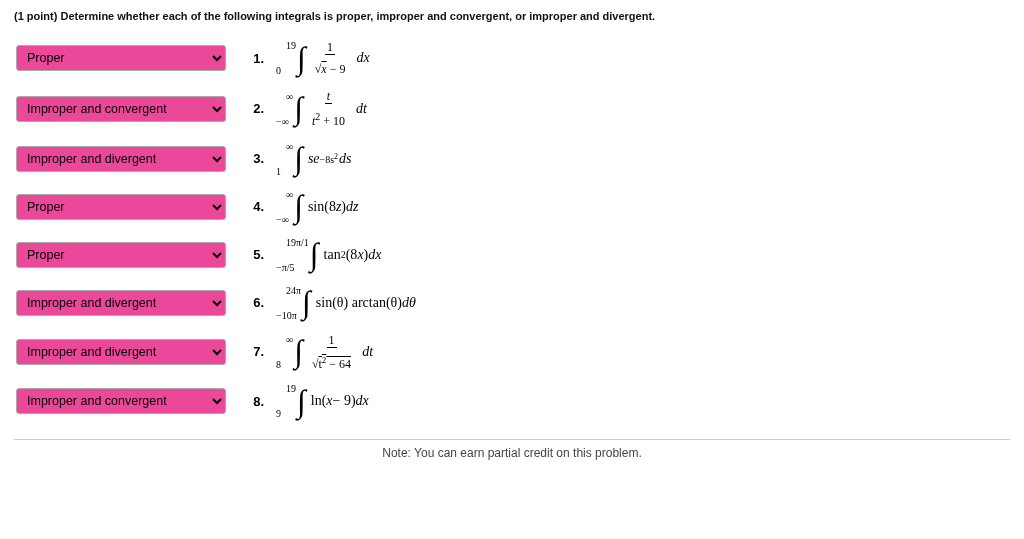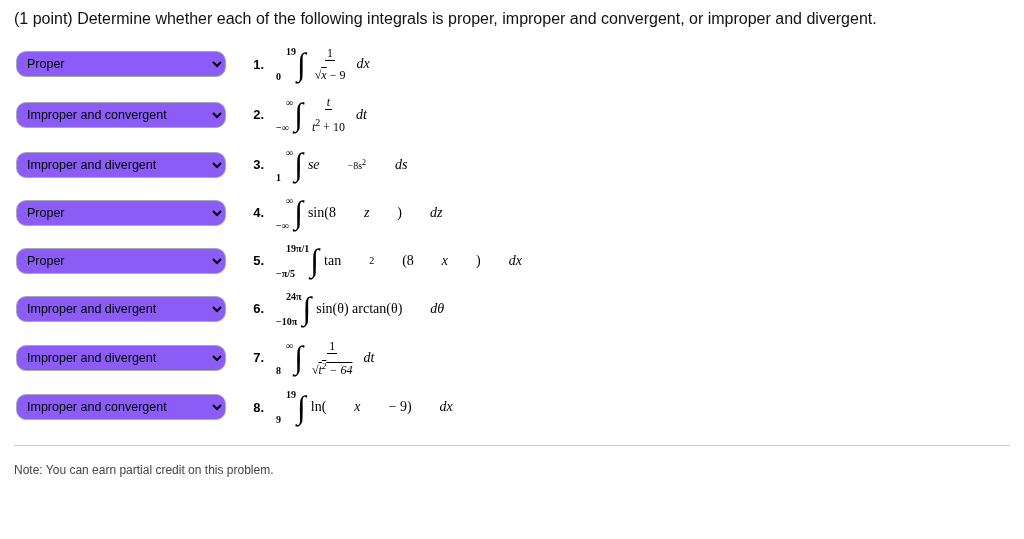--- a/index.html
+++ b/index.html
@@ -4,23 +4,24 @@
   <style>
     * { box-sizing: border-box; margin: 0; padding: 0; }
     body {
       font-family: Arial, sans-serif;
       font-size: 13px;
       background: #fff;
       color: #000;
       padding: 10px 14px;
     }
     .instruction {
-      font-size: 16px;
+      font-size: 11px;
       margin-bottom: 12px;
       color: #111;
+      font-weight: bold;
     }
     .problem-list {
       display: flex;
       flex-direction: column;
       gap: 0px;
     }
     .problem-row {
       display: flex;
       align-items: center;
       padding: 6px 2px;
@@ -30,22 +31,22 @@
     .dropdown-wrapper {
       width: 210px;
       min-width: 210px;
       margin-right: 14px;
     }
     select.answer-select {
       width: 100%;
       padding: 4px 6px;
       font-size: 12.5px;
       border: 1px solid #aaa;
-      border-radius: 10px;
-      background: #8b5cf6;
+      border-radius: 3px;
+      background: #ec4899;
       color: #000;
       appearance: auto;
       cursor: pointer;
     }
     .problem-number {
       font-weight: bold;
       font-size: 13px;
       min-width: 24px;
       margin-right: 10px;
       text-align: right;
@@ -54,21 +55,20 @@
       font-size: 14px;
       display: flex;
       align-items: center;
       gap: 4px;
     }
     .integrand {
       font-family: "Times New Roman", serif;
       font-size: 14px;
       display: inline-flex;
       align-items: center;
-      gap: 28px;
     }
     .frac {
       display: inline-flex;
       flex-direction: column;
       align-items: center;
       vertical-align: middle;
       font-family: "Times New Roman", serif;
       font-size: 13px;
       margin: 0 2px;
     }
@@ -86,27 +86,27 @@
     }
     .math-text {
       font-family: "Times New Roman", serif;
       font-style: italic;
     }
     .footer-note {
       margin-top: 14px;
       font-size: 12px;
       color: #444;
       border-top: 1px solid #ccc;
-      padding-top: 17px;
+      padding-top: 6px;
+      text-align: center;
     }
     .integral-container {
       display: inline-flex;
       align-items: center;
       position: relative;
-      font-weight: bold;
     }
     .int-bounds {
       display: inline-flex;
       flex-direction: column;
       justify-content: space-between;
       height: 36px;
       margin-right: 0px;
     }
     .int-upper {
       font-size: 10px;
@@ -290,21 +290,21 @@
     <span class="math-expr">
       <span class="integral-container">
         <span class="int-bounds">
           <span class="int-upper">∞</span>
           <span class="int-lower">8</span>
         </span>
         <span class="int-sym">∫</span>
       </span>
       <span class="frac">
         <span class="numerator">1</span>
-        <span class="denominator">√<span style="text-decoration:overline; font-family:'Times New Roman', serif; font-style:italic;">t<sup style="font-size:9px;">2</sup> − 64</span></span>
+        <span class="denominator">√<span style="text-decoration:overline; font-family:'Times New Roman', serif; ">t<sup style="font-size:9px;">2</sup> − 64</span></span>
       </span>
       <span class="math-text" style="margin-left:3px;"><i>dt</i></span>
     </span>
   </div>
 
   <div class="problem-row">
     <div class="dropdown-wrapper">
       <select class="answer-select">
         <option>Proper</option>
         <option selected="">Improper and convergent</option>

